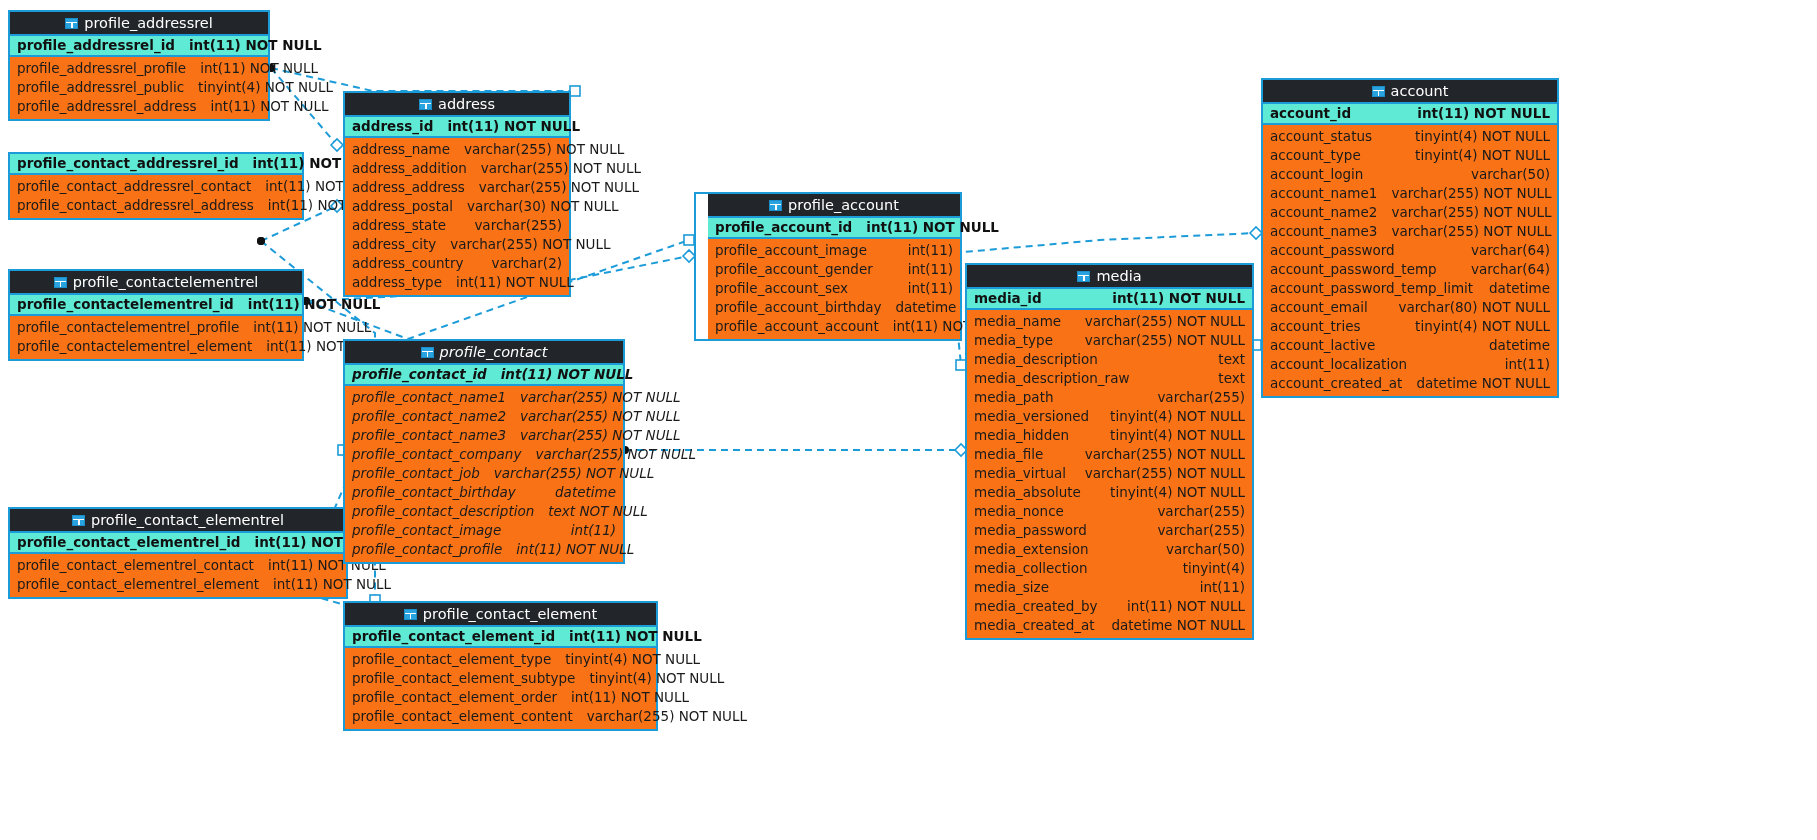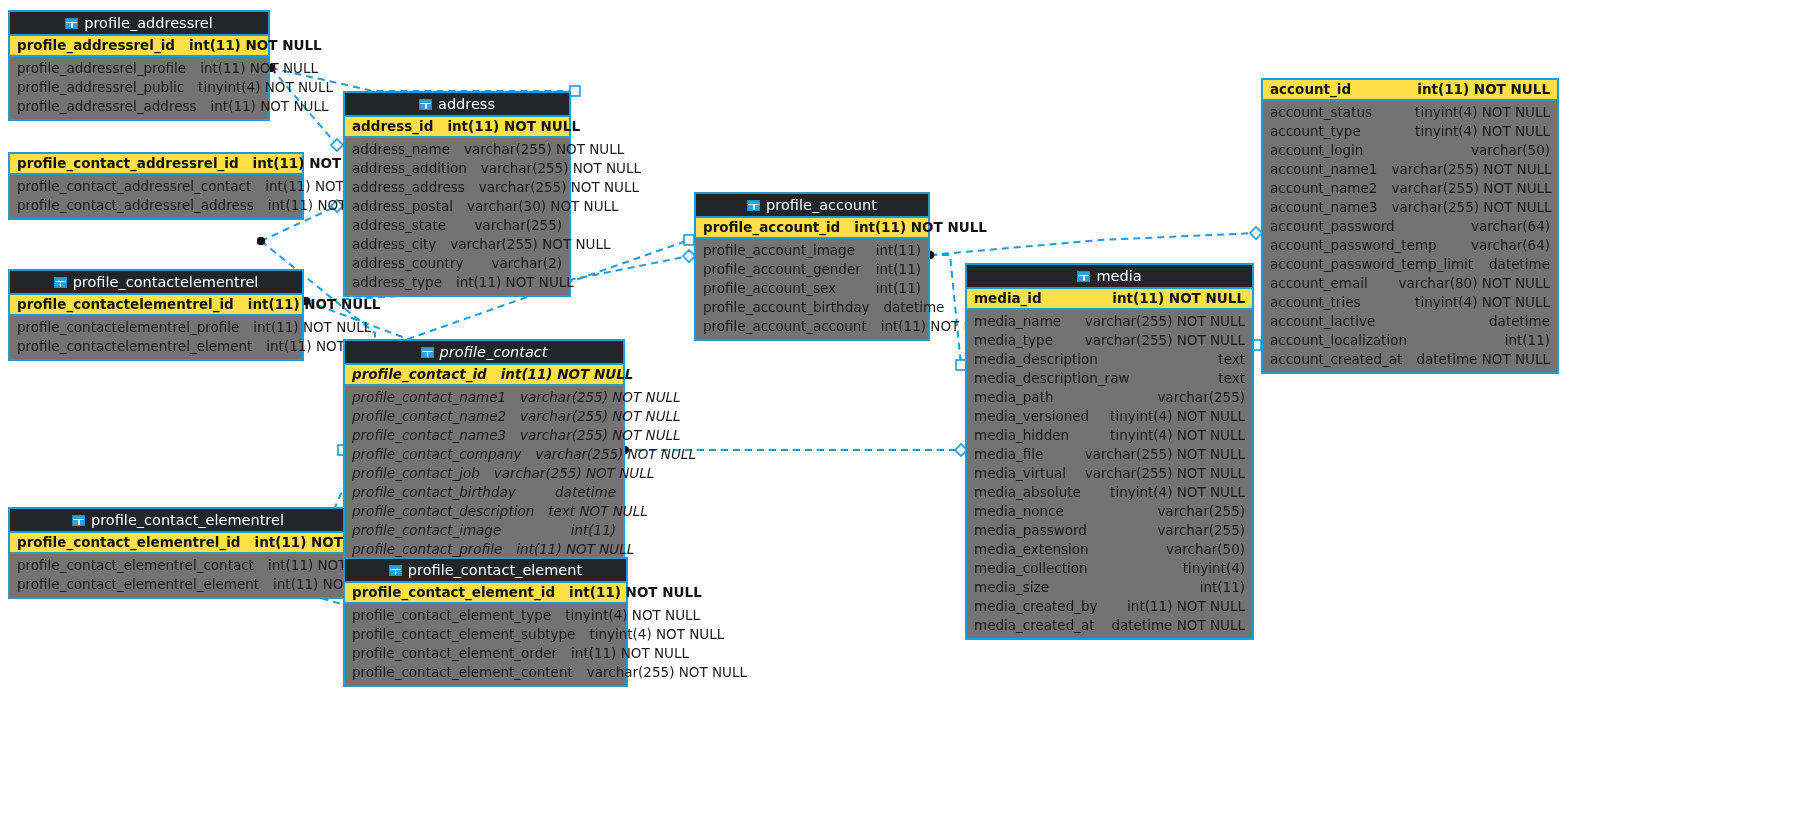--- a/index.html
+++ b/index.html
@@ -37,24 +37,24 @@
     content:"";position:absolute;left:0;right:0;top:3px;height:1.5px;background:#ffffff;
   }
   .tico:after{
     content:"";position:absolute;top:3px;bottom:0;left:5px;width:1.5px;background:#ffffff;
   }
   .pk-row{
     display:flex;justify-content:space-between;align-items:center;
     font-weight:bold;font-size:13.5px;color:#111;
     padding:1px 7px 2px 7px;
     border-bottom:2px solid #1b9bd8;
-    background:#fde047;white-space:nowrap;
+    background:#5eead4;white-space:nowrap;
   }
   .pk-row .cname{padding-right:14px;}
-  .cols{background:#737373;padding:2px 0 3px 0;}
+  .cols{background:#f97316;padding:2px 0 3px 0;}
   .col-row{
     display:flex;justify-content:space-between;align-items:center;
     font-size:13.5px;color:#1a1a1a;
     padding:0 7px;line-height:19px;white-space:nowrap;
   }
   .col-row .ctype{padding-left:14px;color:#1a1a1a;}
 </style>
 </head>
 <body>
 
@@ -286,21 +286,21 @@
         <div class="col-row">
           <span class="cname">profile_contact_image</span>
           <span class="ctype">int(11)</span>
         </div>
         <div class="col-row">
           <span class="cname">profile_contact_profile</span>
           <span class="ctype">int(11) NOT NULL</span>
         </div>
       </div>
     </div>
-    <div class="tbl" style="left: 343px; top: 557px; width: 285px;">
+    <div class="tbl" style="left: 343px; top: 601px; width: 315px;">
       <div class="tbl-head">
         <span class="tico"></span>
         <span>profile_contact_element</span>
       </div>
       <div class="pk-row">
         <span class="cname">profile_contact_element_id</span>
         <span class="ctype">int(11) NOT NULL</span>
       </div>
       <div class="cols">
         <div class="col-row">
@@ -314,21 +314,21 @@
         <div class="col-row">
           <span class="cname">profile_contact_element_order</span>
           <span class="ctype">int(11) NOT NULL</span>
         </div>
         <div class="col-row">
           <span class="cname">profile_contact_element_content</span>
           <span class="ctype">varchar(255) NOT NULL</span>
         </div>
       </div>
     </div>
-    <div class="tbl" style="left: 694px; top: 192px; width: 236px;">
+    <div class="tbl" style="left: 694px; top: 192px; width: 268px; padding-left: 12px;">
       <div class="tbl-head">
         <span class="tico"></span>
         <span>profile_account</span>
       </div>
       <div class="pk-row">
         <span class="cname">profile_account_id</span>
         <span class="ctype">int(11) NOT NULL</span>
       </div>
       <div class="cols">
         <div class="col-row">
@@ -427,20 +427,24 @@
           <span class="cname">media_created_by</span>
           <span class="ctype">int(11) NOT NULL</span>
         </div>
         <div class="col-row">
           <span class="cname">media_created_at</span>
           <span class="ctype">datetime NOT NULL</span>
         </div>
       </div>
     </div>
     <div class="tbl" style="left: 1261px; top: 78px; width: 298px;">
+      <div class="tbl-head">
+        <span class="tico"></span>
+        <span>account</span>
+      </div>
       <div class="pk-row">
         <span class="cname">account_id</span>
         <span class="ctype">int(11) NOT NULL</span>
       </div>
       <div class="cols">
         <div class="col-row">
           <span class="cname">account_status</span>
           <span class="ctype">tinyint(4) NOT NULL</span>
         </div>
         <div class="col-row">

